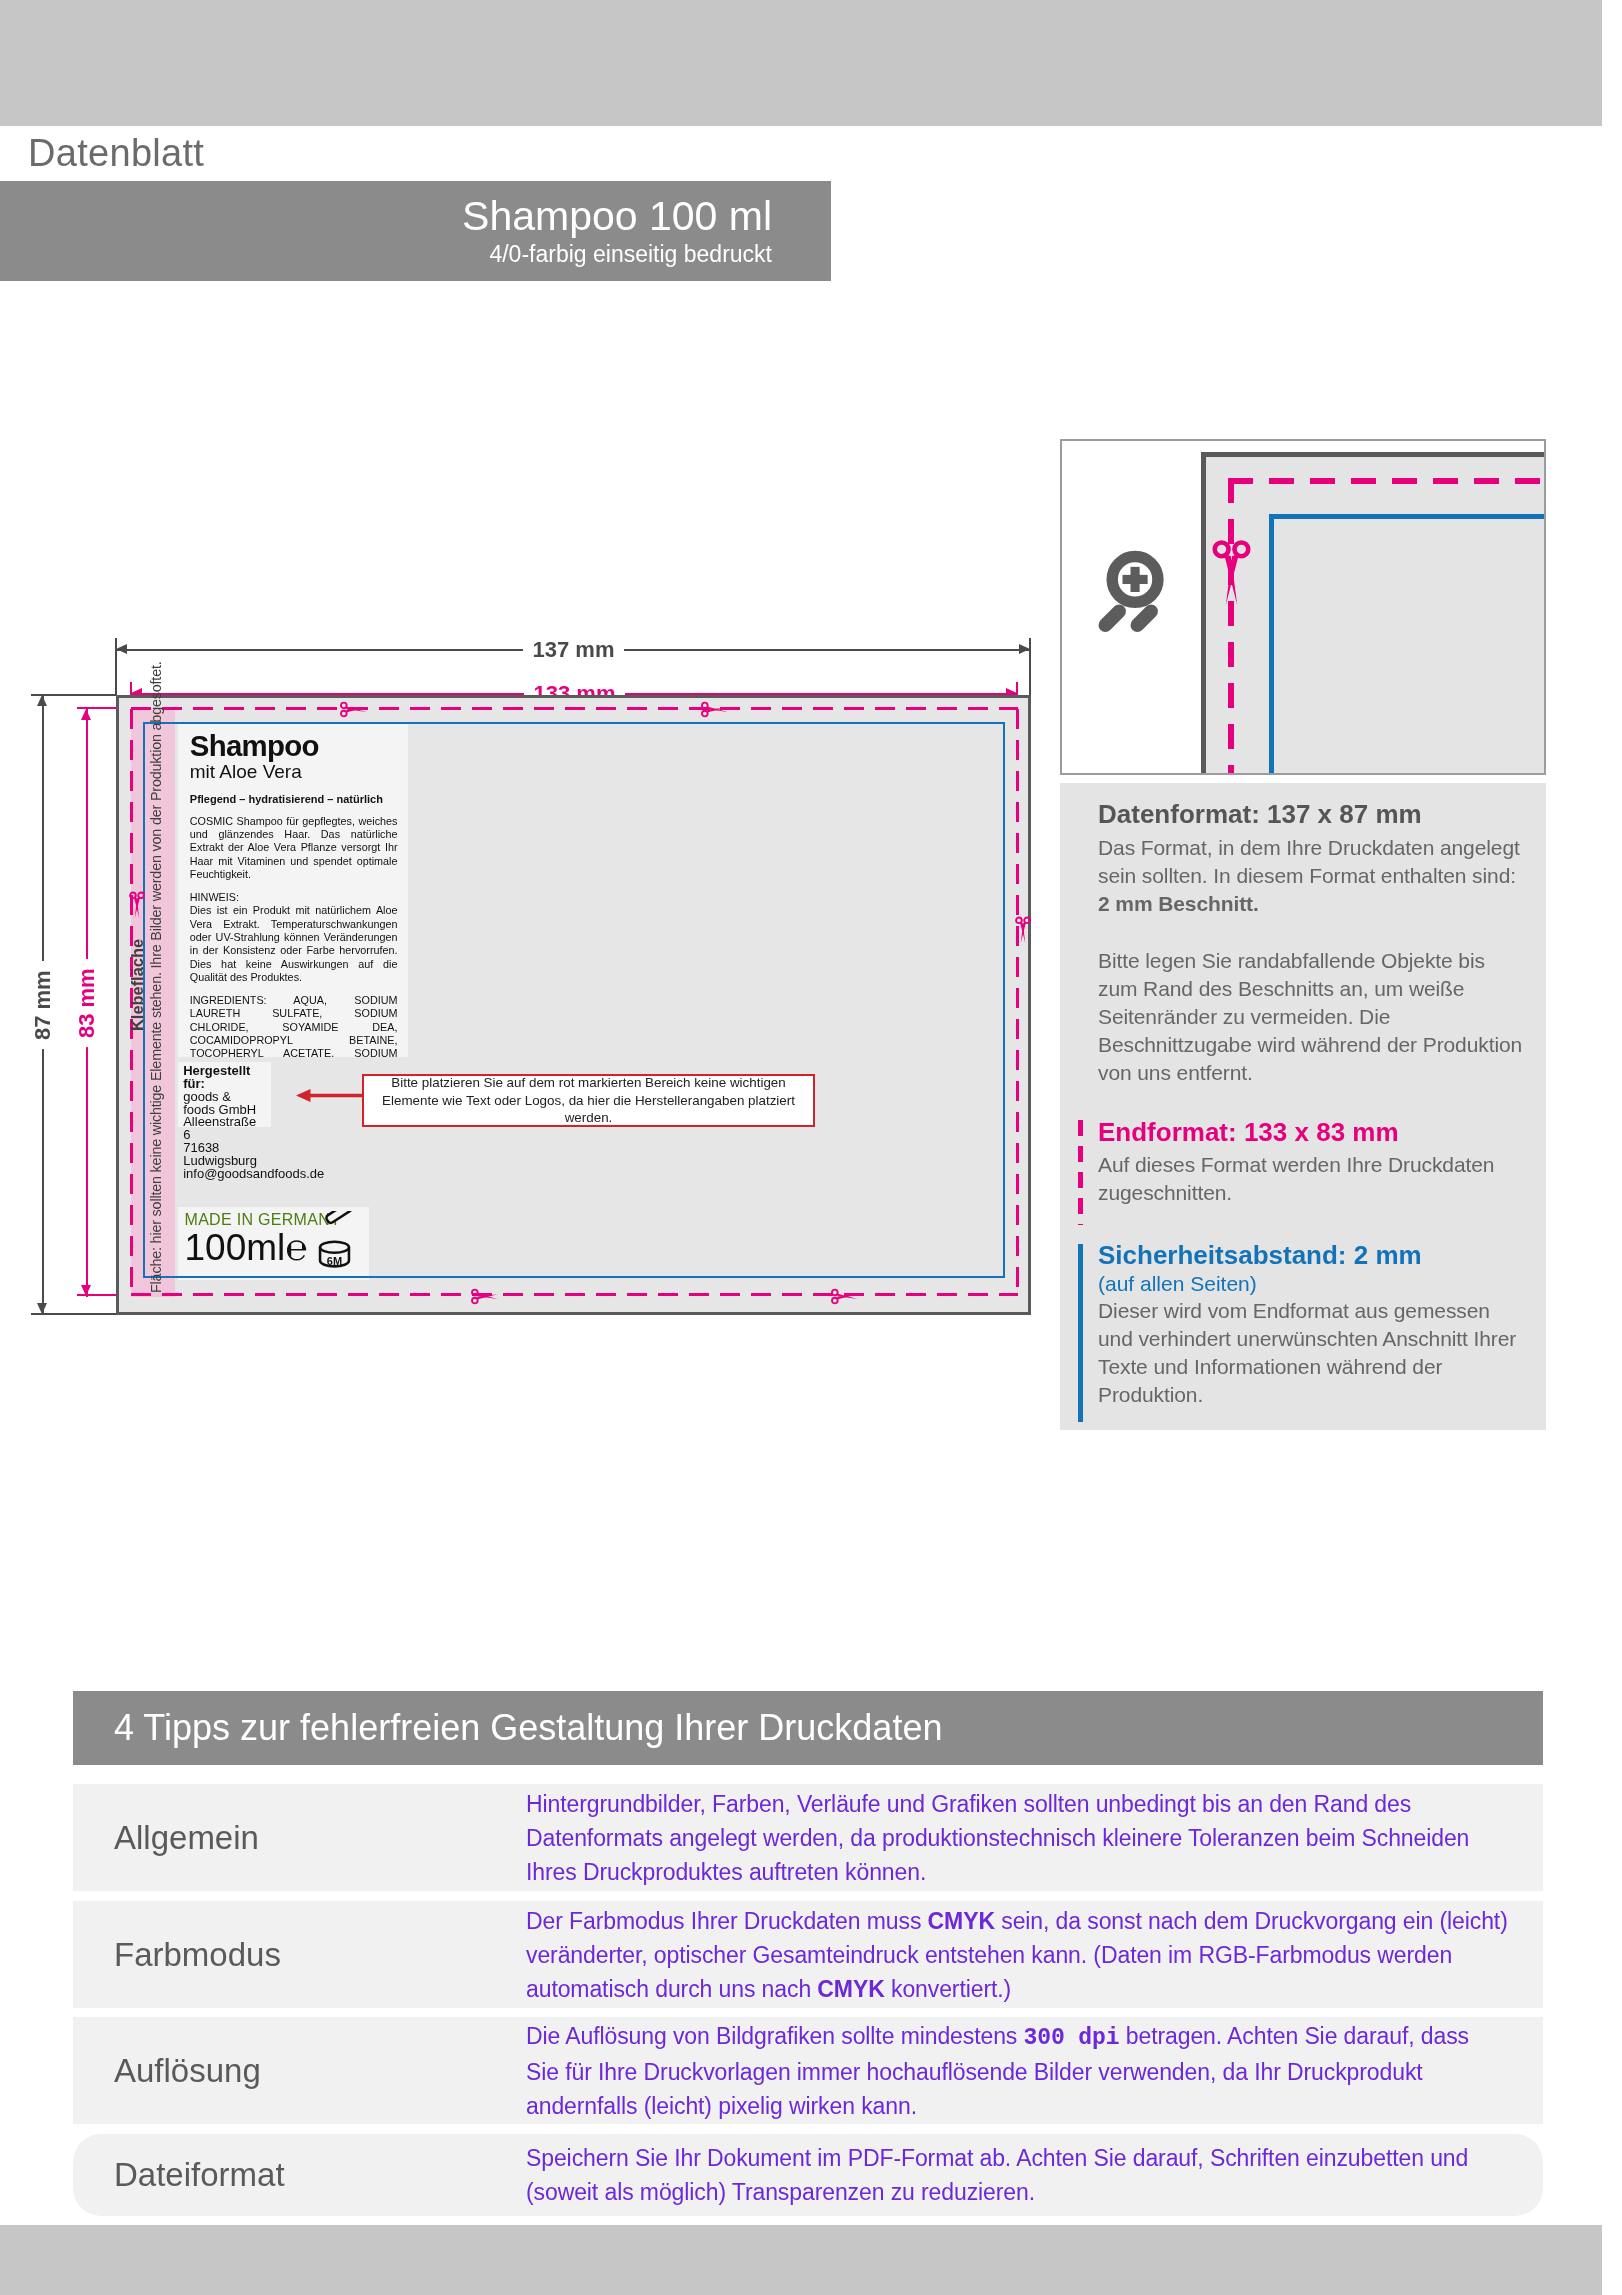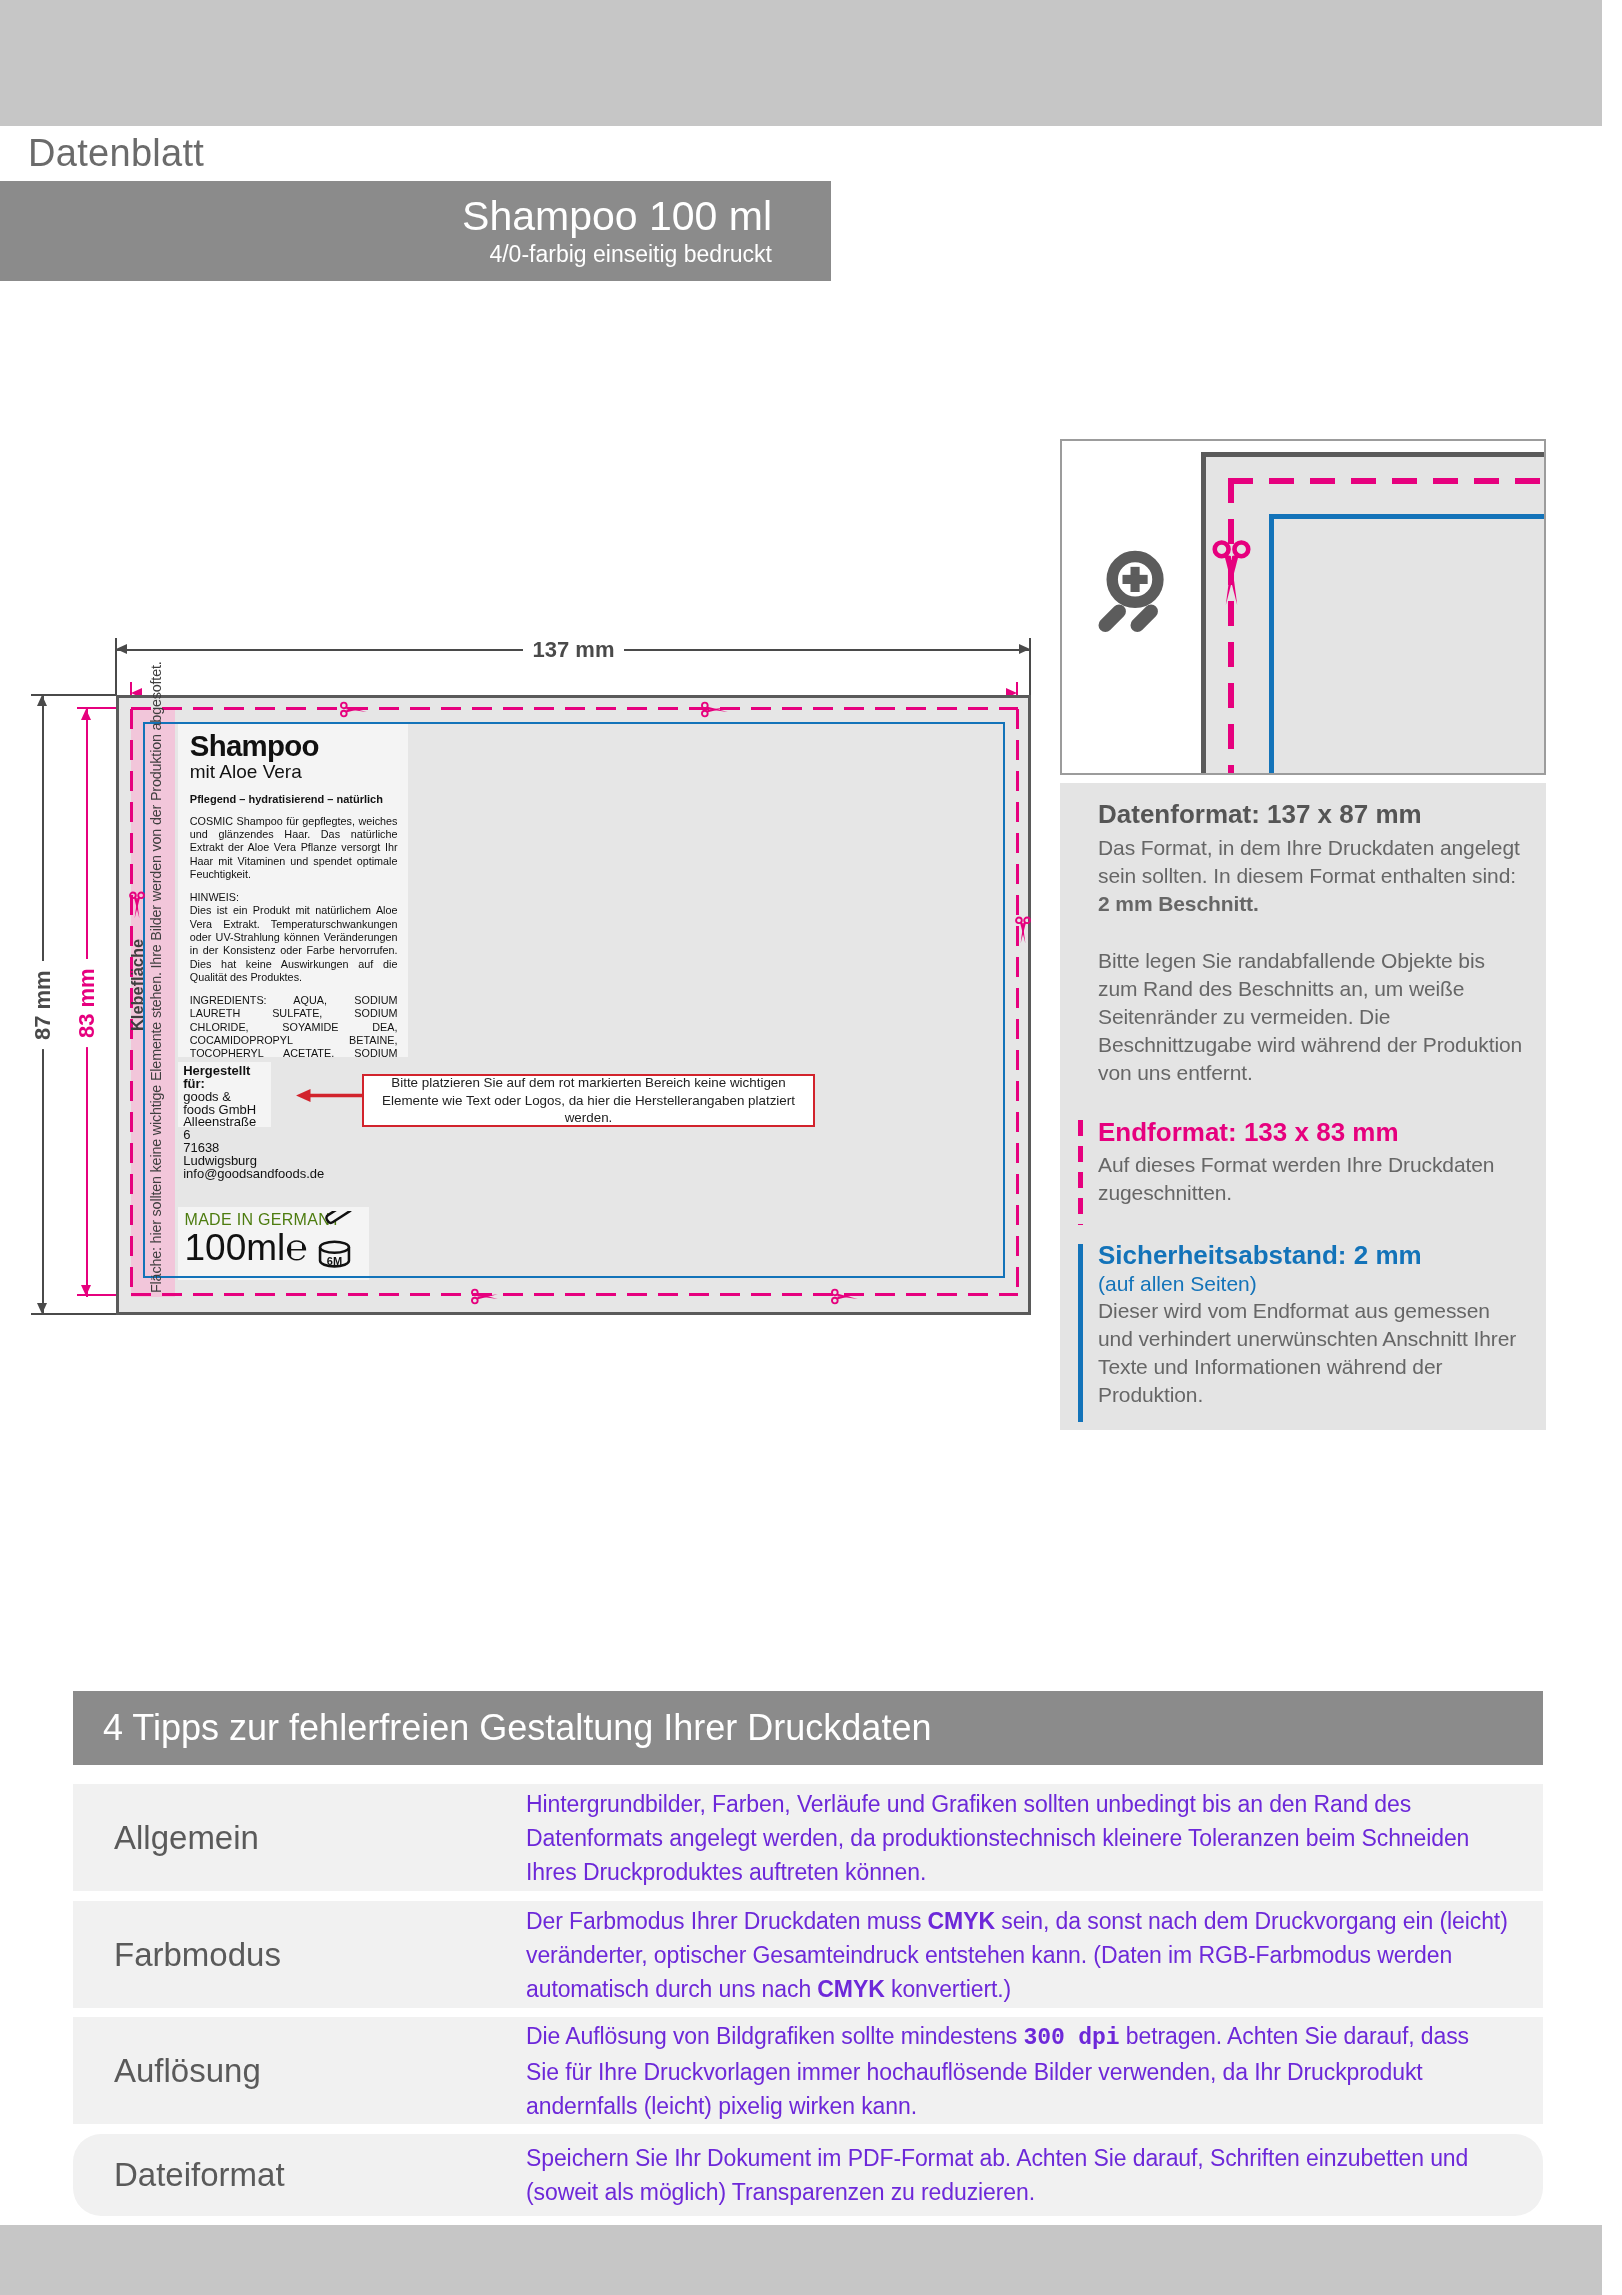--- a/index.html
+++ b/index.html
@@ -89,21 +89,21 @@
   .accent-dash{position:absolute;left:-19.6px;top:3.9px;width:4.6px;height:105px;
     background:repeating-linear-gradient(180deg,#e6007e 0 15.7px,rgba(0,0,0,0) 15.7px 26px);}
   .accent-solid{position:absolute;left:-19.6px;top:3.9px;width:4.6px;height:178px;background:#1373b9;}
   .mag-title{color:#e6007e !important;}
   .blue-title{color:#1373b9 !important;}
   .blue-sub{font-size:21px;color:#1373b9;line-height:26px;}
 
   
   .tips-banner{left:73px;top:1691px;width:1470px;height:74px;background:#8b8b8b;
     display:flex;align-items:center;}
-  .tips-banner span{padding-left:30px;font-size:36px;color:#ffffff;}
+  .tips-banner span{padding-left:41px;font-size:36px;color:#ffffff;}
   .tip-row{left:73px;width:1470px;background:#f1f1f1;}
   .tip-label{position:absolute;left:41px;top:50%;transform:translateY(-50%);font-size:33px;color:#5a5a5a;}
   .tip-text{position:absolute;left:453px;top:50%;transform:translateY(-50%);width:982px;
     font-size:23px;line-height:34px;color:#6d28d9;letter-spacing:-0.1px;}
   .footer-band{left:0;top:2225px;width:1602px;height:70px;background:#c6c6c6;}
 </style>
 </head>
 <body>
 
 <div class="page">
@@ -122,20 +122,25 @@
   <div class="abs dim-label-wrap-h" style="left:116px;top:639px;width:915px;height:22px;">
     <div class="dimline-h" style="flex:1"></div>
     <span class="dim-label">137 mm</span>
     <div class="dimline-h" style="flex:1"></div>
   </div>
   <div class="abs arr left" style="left:116px;top:644px;"></div>
   <div class="abs arr right" style="left:1019px;top:644px;"></div>
 
   <div class="abs dimline-v dim-magenta" style="left:130px;top:682px;height:26px;"></div>
   <div class="abs dimline-v dim-magenta" style="left:1016px;top:682px;height:26px;"></div>
+  <div class="abs dim-label-wrap-h" style="left:131px;top:683px;width:887px;height:22px;">
+    <div class="dimline-h dim-magenta" style="flex:1"></div>
+    <span class="dim-label m">133 mm</span>
+    <div class="dimline-h dim-magenta" style="flex:1"></div>
+  </div>
   <div class="abs arr m left" style="left:131px;top:688px;"></div>
   <div class="abs arr m right" style="left:1006px;top:688px;"></div>
 
   <div class="abs dimline-h" style="left:31px;top:694px;width:85px;"></div>
   <div class="abs dimline-h" style="left:31px;top:1313px;width:85px;"></div>
   <div class="abs" style="left:31px;top:695px;height:620px;width:23.6px;display:flex;flex-direction:column;align-items:center;">
     <div class="dimline-v" style="flex:1"></div>
     <span class="dim-label vtext" style="padding:9.2px 0;">87 mm</span>
     <div class="dimline-v" style="flex:1"></div>
   </div>

